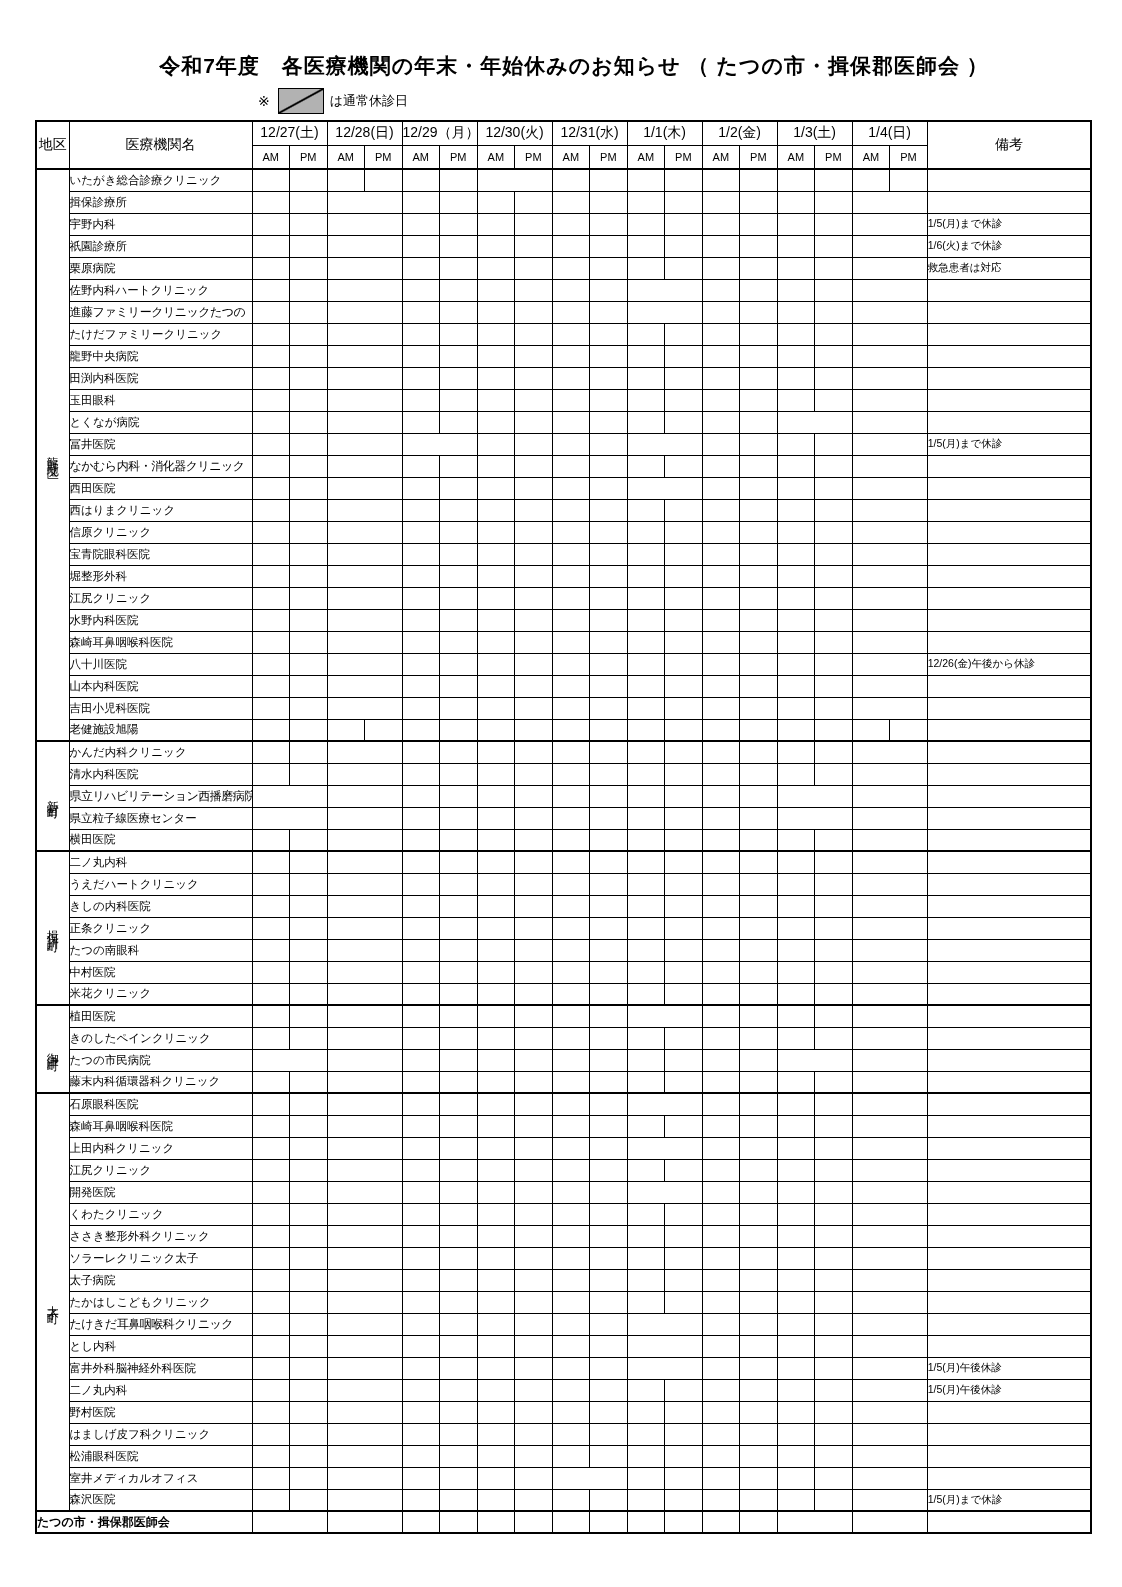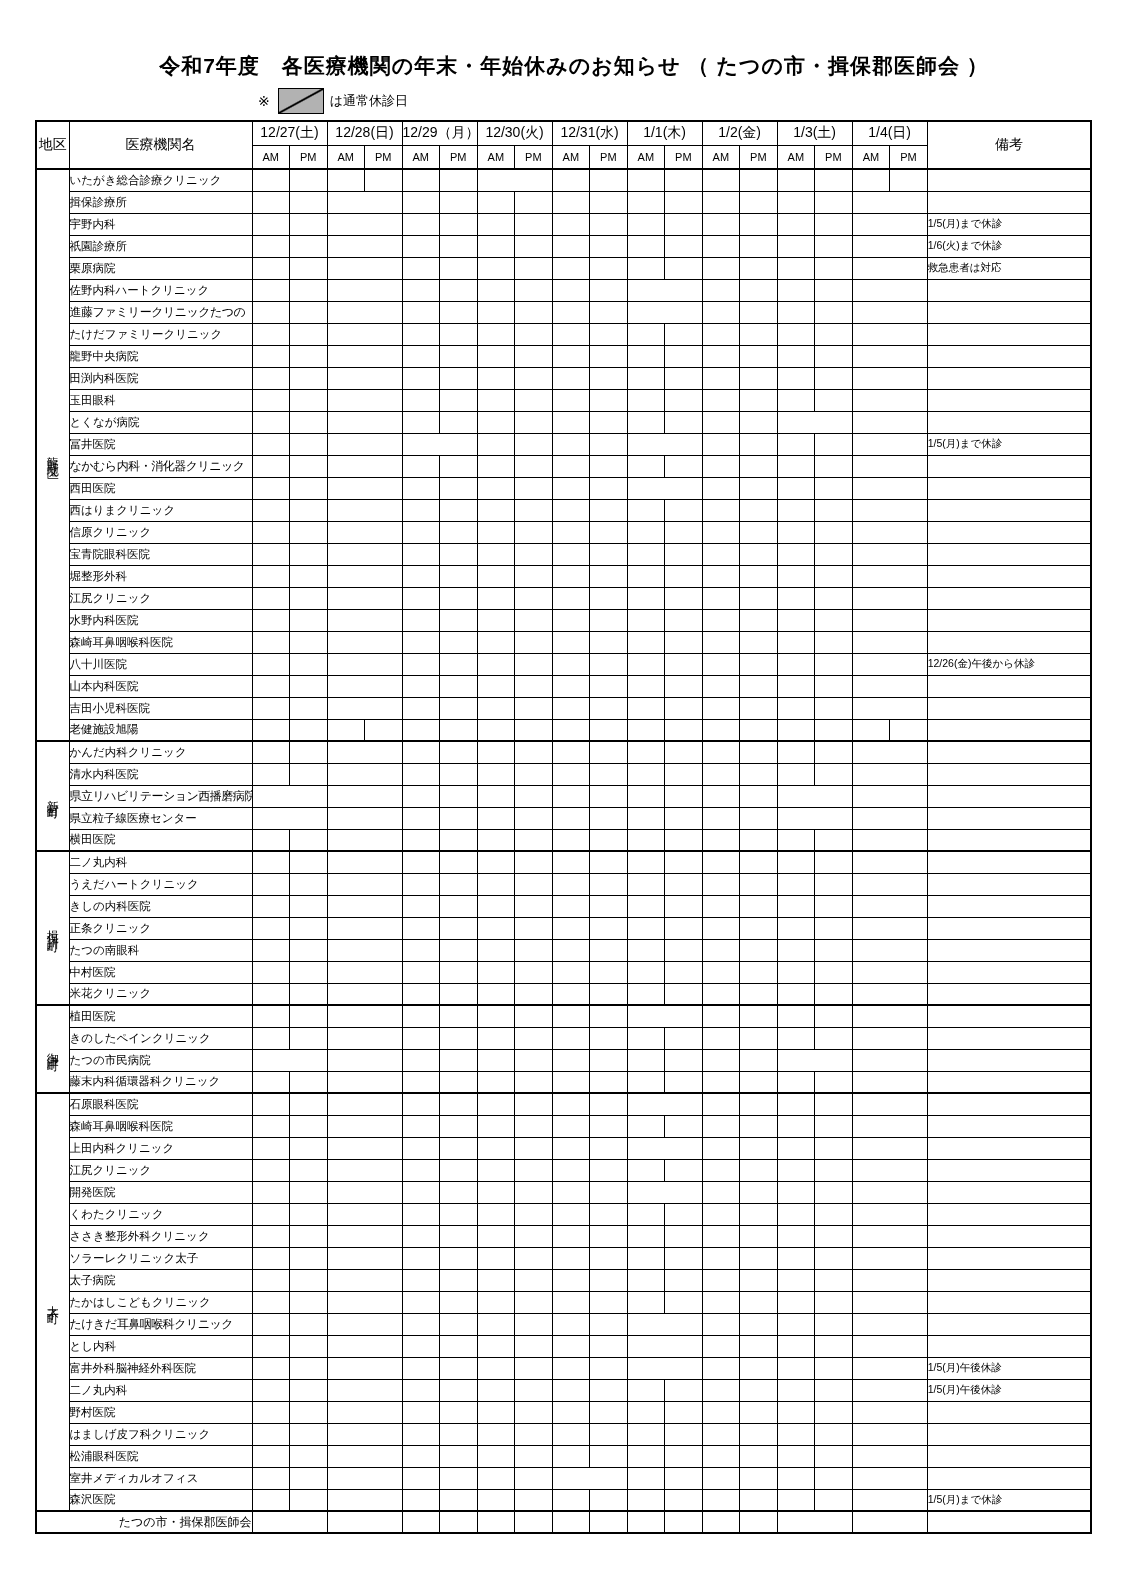--- a/index.html
+++ b/index.html
@@ -25,21 +25,21 @@
     border:1px solid #000;padding:0;overflow:hidden;white-space:nowrap;
     height:22px;box-sizing:border-box;background:#fff;
   }
   thead th{text-align:center;vertical-align:middle;font-weight:normal;background:#fff;}
   thead tr.r1 th{font-size:14px;height:24px;}
   thead tr.r2 th{font-size:11px;height:24px;}
   thead th.hd-date{letter-spacing:0;}
   thead{border-bottom:2px solid #000;}
   td.name{font-size:11.5px;text-align:left;padding-left:4px;vertical-align:middle;}
   td.name.tight{font-size:12px;letter-spacing:-0.5px;}
-  td.name2{font-size:12px;text-align:right;}
+  td.name2{font-size:12px;text-align:left;font-weight:bold;}
   td.district{
     text-align:center;vertical-align:middle;font-size:12px;line-height:14px;
     writing-mode:vertical-rl;letter-spacing:4px;
   }
   td.o{background:#fff;}
   td.c{background:#b2b2b2;}
   td.d{
     background-color:#b2b2b2;
     background-image:linear-gradient(to bottom right,transparent calc(50% - 1.5px),#111 calc(50% - .3px),#111 calc(50% + .3px),transparent calc(50% + 1.5px));
   }

